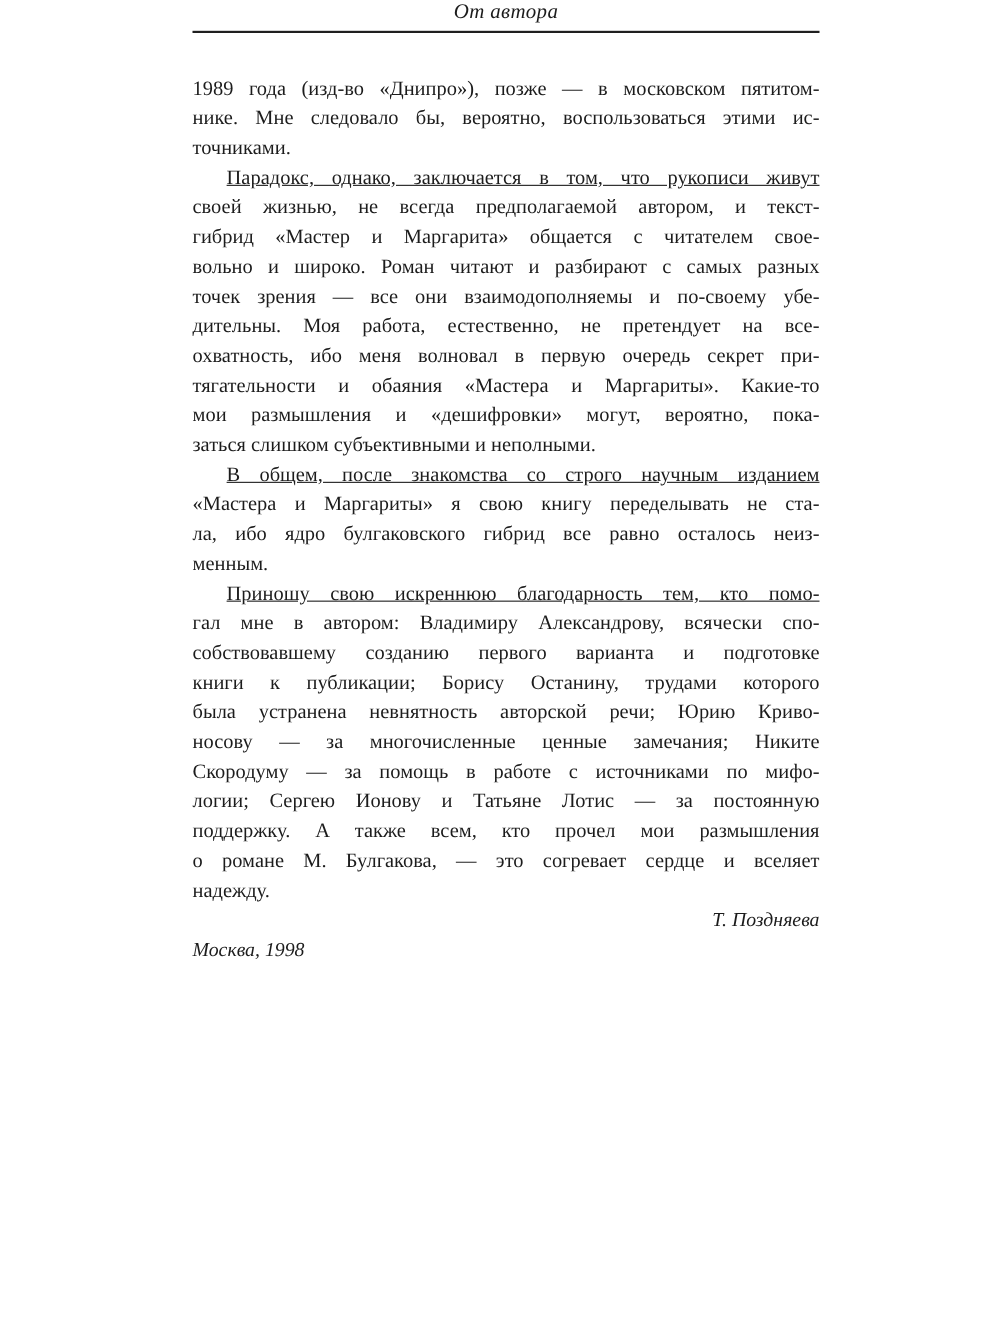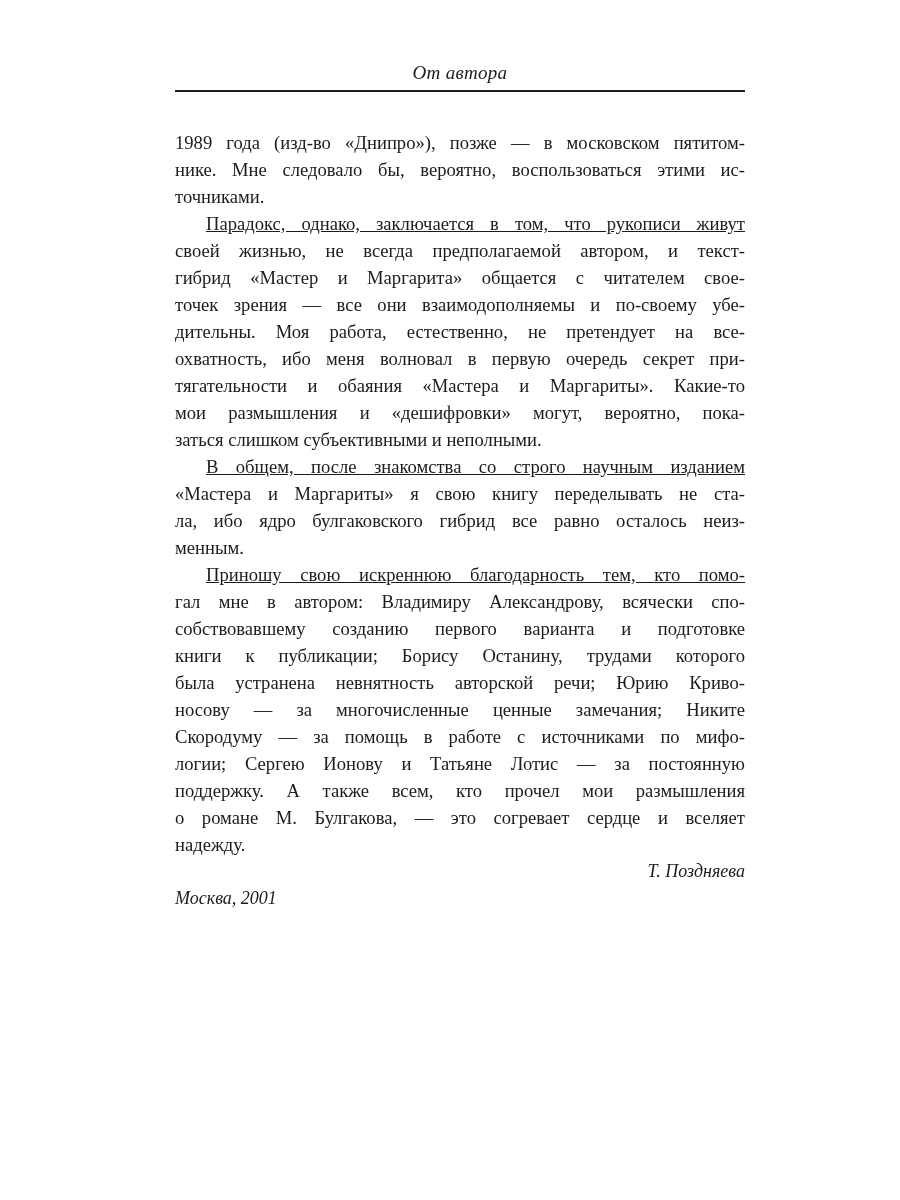--- a/index.html
+++ b/index.html
@@ -15,21 +15,20 @@
     color: #1c1c1c;
     overflow: hidden;
   }
   .page {
     position: absolute;
     left: 175px;
     top: 0;
     width: 570px;
   }
   .running-head {
-    margin-top: 62px;
     text-align: center;
     font-style: italic;
     font-size: 19px;
     line-height: 22px;
     letter-spacing: 0.3px;
   }
   .head-rule {
     height: 0;
     border-bottom: 2px solid #1f1f1f;
     margin-top: 6px;
@@ -70,20 +69,21 @@
   <div class="text-body">
       <div class="para">
         <div class="line">1989 года (изд-во «Днипро»), позже — в московском пятитом-</div>
         <div class="line">нике. Мне следовало бы, вероятно, воспользоваться этими ис-</div>
         <div class="line line--last">точниками.</div>
       </div>
       <div class="para para--indent">
         <div class="line">Парадокс, однако, заключается в том, что рукописи живут</div>
         <div class="line">своей жизнью, не всегда предполагаемой автором, и текст-</div>
         <div class="line">гибрид «Мастер и Маргарита» общается с читателем свое-</div>
+        <div class="line">вольно и широко. Роман читают и разбирают с самых разных</div>
         <div class="line">точек зрения — все они взаимодополняемы и по-своему убе-</div>
         <div class="line">дительны. Моя работа, естественно, не претендует на все-</div>
         <div class="line">охватность, ибо меня волновал в первую очередь секрет при-</div>
         <div class="line">тягательности и обаяния «Мастера и Маргариты». Какие-то</div>
         <div class="line">мои размышления и «дешифровки» могут, вероятно, пока-</div>
         <div class="line line--last">заться слишком субъективными и неполными.</div>
       </div>
       <div class="para para--indent">
         <div class="line">В общем, после знакомства со строго научным изданием</div>
         <div class="line">«Мастера и Маргариты» я свою книгу переделывать не ста-</div>
@@ -100,15 +100,15 @@
         <div class="line">Скородуму — за помощь в работе с источниками по мифо-</div>
         <div class="line">логии; Сергею Ионову и Татьяне Лотис — за постоянную</div>
         <div class="line">поддержку. А также всем, кто прочел мои размышления</div>
         <div class="line">о романе М. Булгакова, — это согревает сердце и вселяет</div>
         <div class="line line--last">надежду.</div>
       </div>
     </div>
 
   <div class="signature">
     <div class="sig-author">Т. Поздняева</div>
-    <div class="sig-place">Москва, 2001</div>
+    <div class="sig-place">Москва, 1998</div>
   </div>
 </div>
 
 </body></html>

